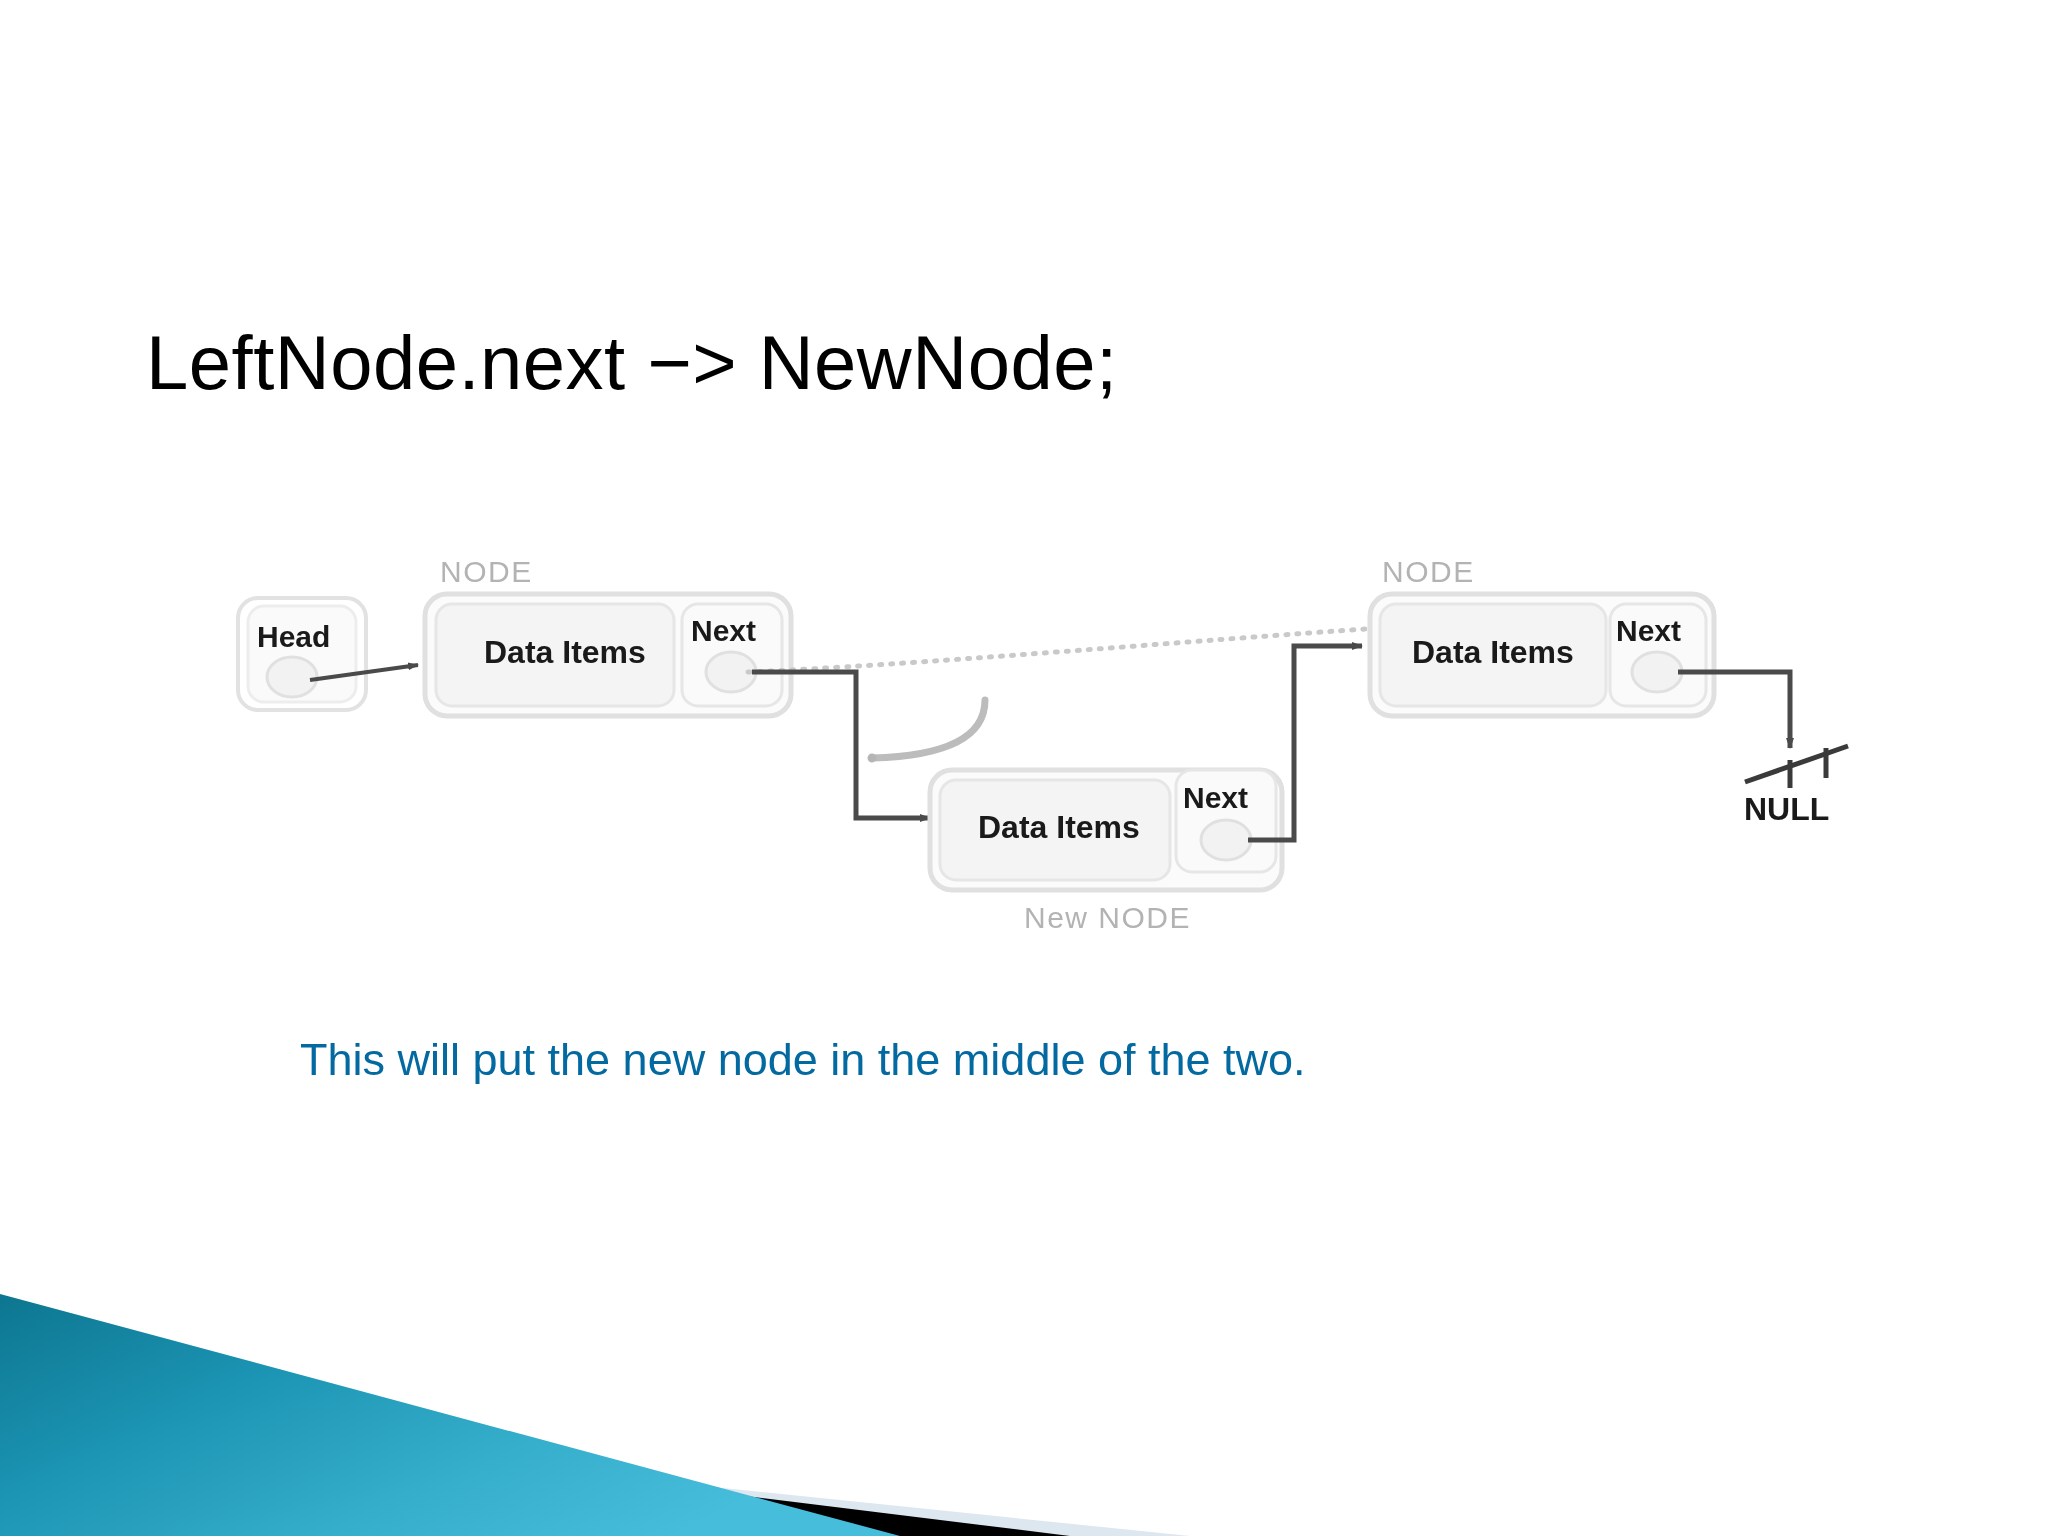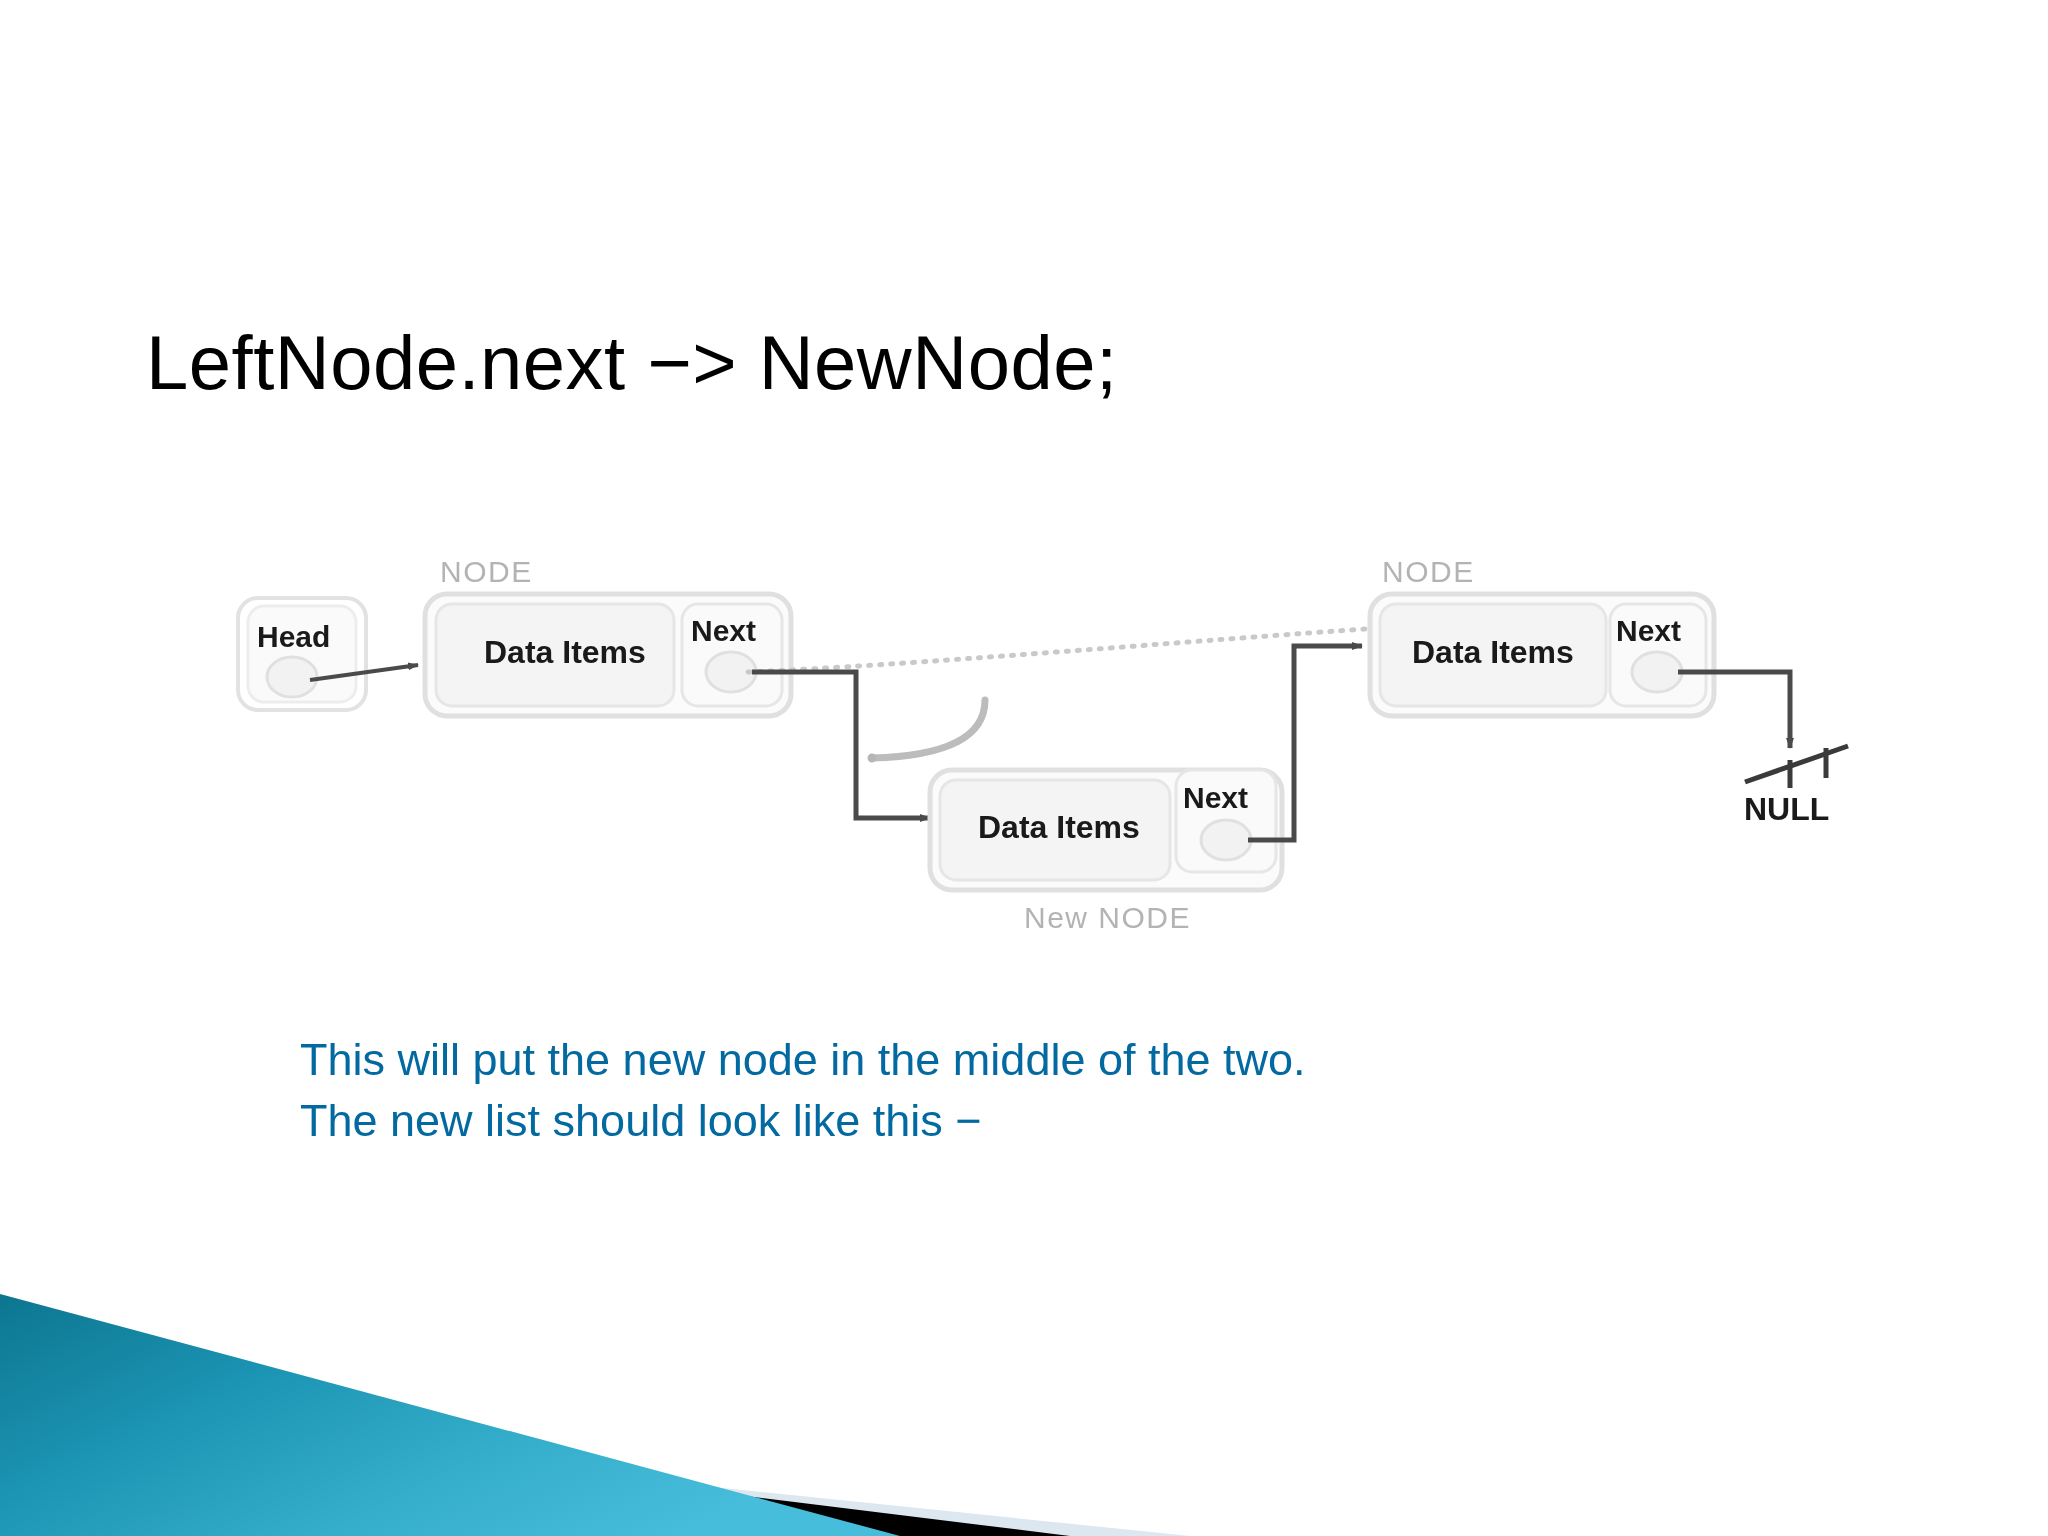--- a/index.html
+++ b/index.html
@@ -148,21 +148,20 @@
         <line x1="1745" y1="262" x2="1848" y2="226" stroke="#3a3a3a" stroke-width="5"></line>
         <line x1="1790" y1="240" x2="1790" y2="268" stroke="#3a3a3a" stroke-width="5"></line>
         <line x1="1826" y1="228" x2="1826" y2="258" stroke="#3a3a3a" stroke-width="5"></line>
         <text x="1744" y="300" font-family="Liberation Sans, sans-serif" font-size="32" fill="#1a1a1a" font-weight="600">NULL</text>
       </g>
     </svg>
   </div>
 
   <div id="body-text">
     <div class="line">This will put the new node in the middle of the two.</div>
-    <div class="line">The new list should look like this −</div>
   </div>
 
   <div id="corner-decoration">
     <svg width="1280" height="250" viewBox="0 0 1280 250" xmlns="http://www.w3.org/2000/svg">
       <defs>
         <linearGradient id="tealGrad" x1="0" y1="0" x2="1" y2="0.55">
           <stop offset="0%" stop-color="#0d7690"></stop>
           <stop offset="35%" stop-color="#1b93b2"></stop>
           <stop offset="70%" stop-color="#35aecb"></stop>
           <stop offset="100%" stop-color="#46bddb"></stop>

